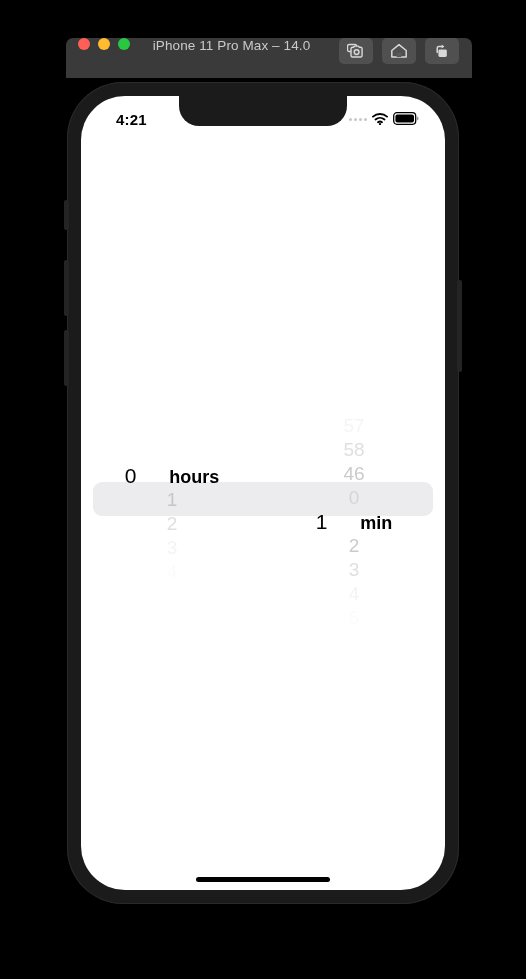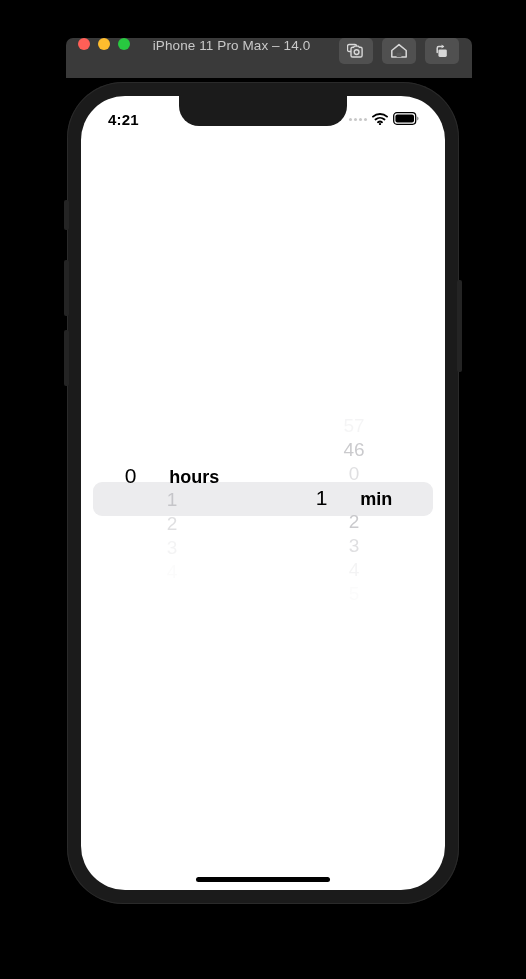--- a/index.html
+++ b/index.html
@@ -77,21 +77,21 @@
 
   
   #statusbar{
     position:absolute; top:0; left:0; right:0; height:44px;
     display:flex; align-items:center;
     padding:0 26px 0 27px;
     z-index:6;
   }
   #clock{
     font-size:15px; font-weight:bold; color:#000;
-    letter-spacing:.2px; padding-top:3px;
+    letter-spacing:.2px; padding-top:3px;margin-left:8px;
   }
   #status-right{
     margin-left:auto; display:flex; align-items:center; gap:5px;
     padding-top:3px;
   }
   #cell-dots{ display:flex; gap:2px; align-items:center; }
   .cdot{ width:3px; height:3px; border-radius:50%; background:#c8c8c8; }
 
   
   #picker-wrap{
@@ -259,20 +259,23 @@
           </div>
           <div class="row r7">
             <span class="num">4</span>
           </div>
         </div>
 
         <div class="wheel minutes">
           <div class="row r0">
             <span class="num">57</span>
           </div>
+          <div class="row r1">
+            <span class="num">58</span>
+          </div>
           <div class="row r2">
             <span class="num">46</span>
           </div>
           <div class="row r1">
             <span class="num">0</span>
           </div>
 
           <div class="row sel">
             <span class="num">1</span>
             <span class="unit">min</span>

